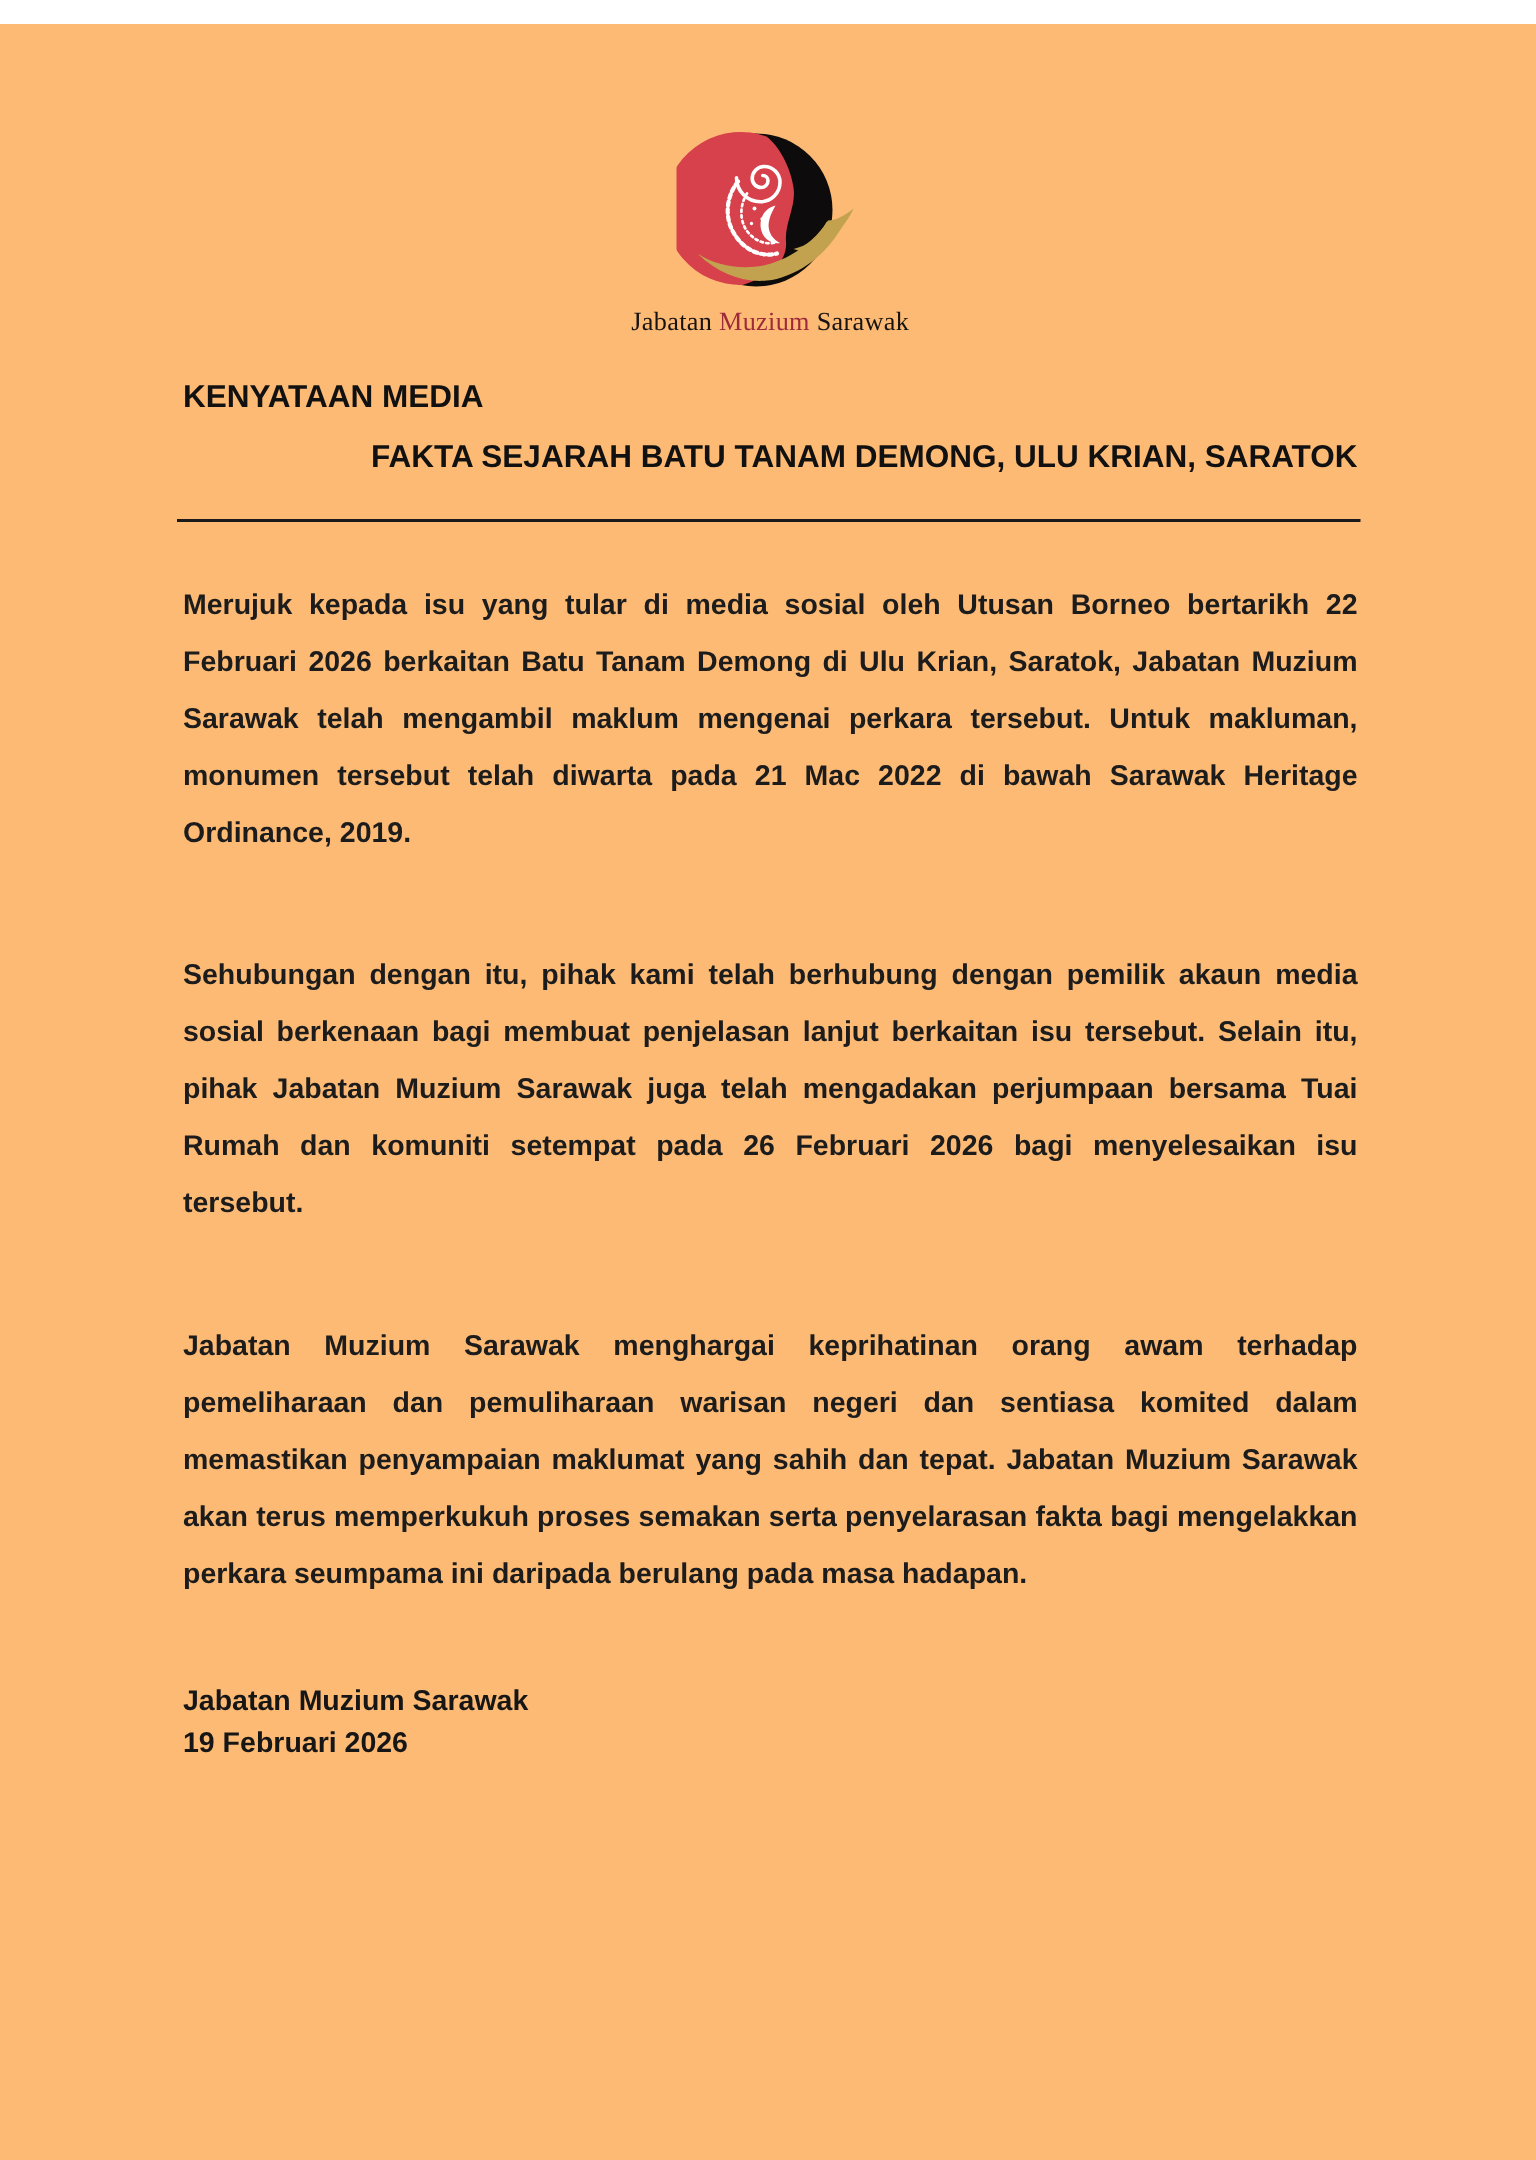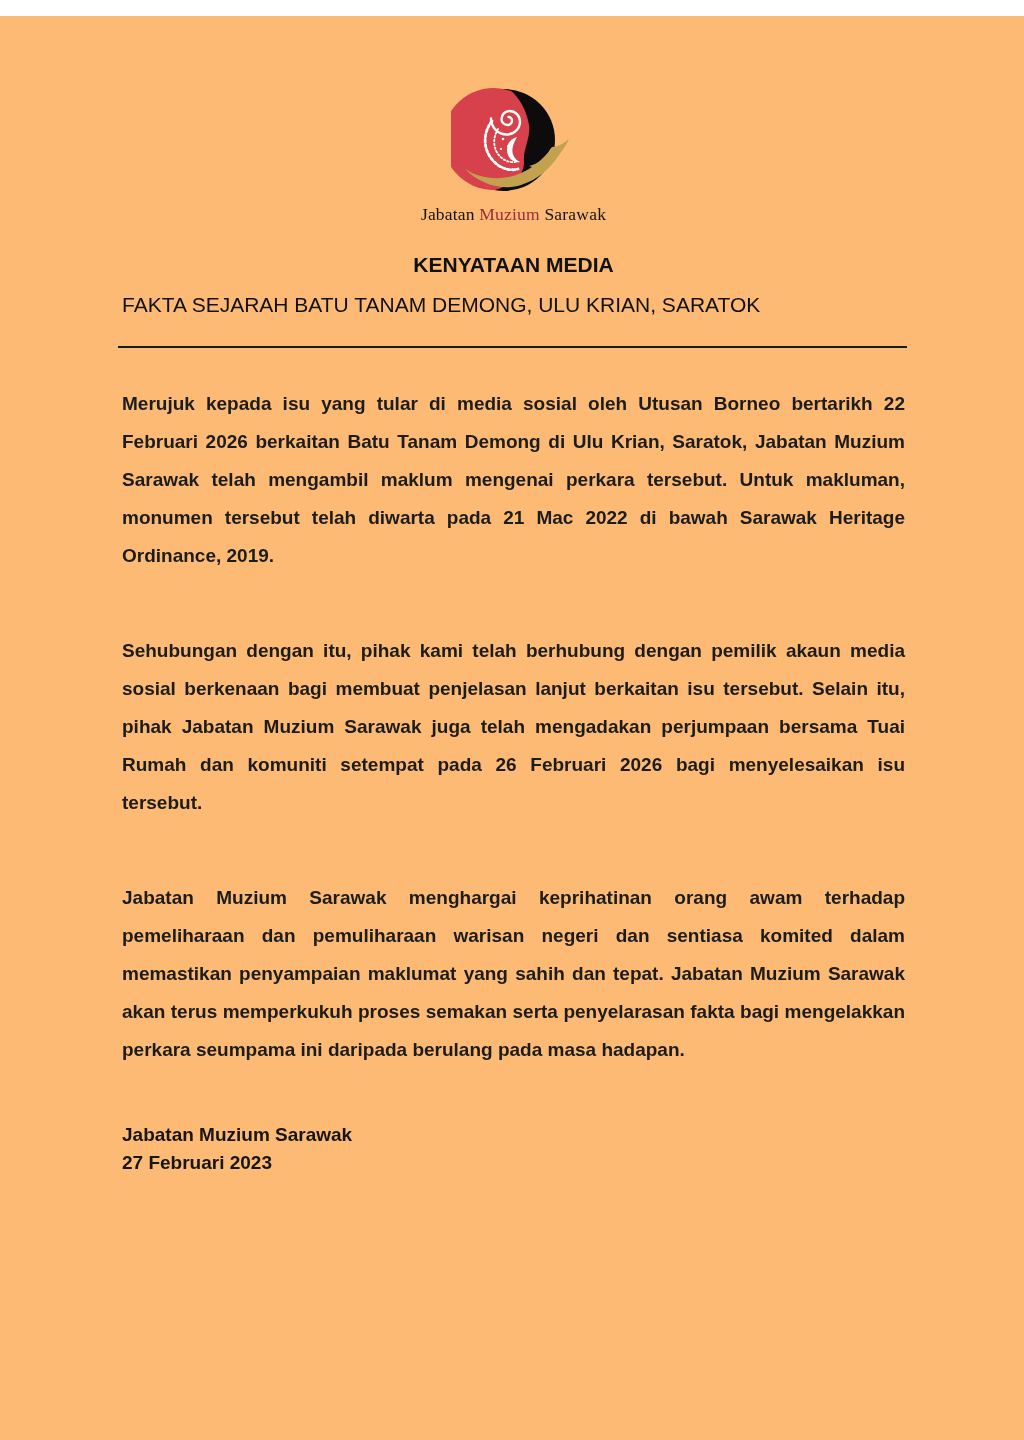--- a/index.html
+++ b/index.html
@@ -30,29 +30,28 @@
     margin-top:6px;
     color:#171312;
     letter-spacing:0.2px;
   }
   .logo-caption .muzium{color:var(--color-muzium);}
   .doc-title{
     margin:28px 0 0 0;
     font-size:21px;
     line-height:24px;
     font-weight:bold;
-    text-align:center;
     color:#111111;
   }
   .doc-subtitle{
     margin:16px 0 0 0;
     font-size:21px;
     line-height:24px;
-    font-weight:normal;
-    text-align:left;
+    font-weight:bold;
+    text-align:right;
     color:#111111;
   }
   .divider{
     border:none;
     border-top:2.5px solid #1a1a1a;
     margin:29px -2px 0 -4px;
   }
   .body-text{margin-top:37px;}
   .body-text p{
     margin:0 0 57px 0;
@@ -128,16 +127,16 @@
   <hr class="divider">
 
   <div class="body-text">
     <p>Merujuk kepada isu yang tular di media sosial oleh Utusan Borneo bertarikh 22 Februari 2026 berkaitan Batu Tanam Demong di Ulu Krian, Saratok, Jabatan Muzium Sarawak telah mengambil maklum mengenai perkara tersebut. Untuk makluman, monumen tersebut telah diwarta pada 21 Mac 2022 di bawah Sarawak Heritage Ordinance, 2019.</p>
     <p>Sehubungan dengan itu, pihak kami telah berhubung dengan pemilik akaun media sosial berkenaan bagi membuat penjelasan lanjut berkaitan isu tersebut. Selain itu, pihak Jabatan Muzium Sarawak juga telah mengadakan perjumpaan bersama Tuai Rumah dan komuniti setempat pada 26 Februari 2026 bagi menyelesaikan isu tersebut.</p>
     <p>Jabatan Muzium Sarawak menghargai keprihatinan orang awam terhadap pemeliharaan dan pemuliharaan warisan negeri dan sentiasa komited dalam memastikan penyampaian maklumat yang sahih dan tepat. Jabatan Muzium Sarawak akan terus memperkukuh proses semakan serta penyelarasan fakta bagi mengelakkan perkara seumpama ini daripada berulang pada masa hadapan.</p>
   </div>
 
   <div class="signature">
     <div>Jabatan Muzium Sarawak</div>
-    <div>27 Februari 2023</div>
+    <div>19 Februari 2026</div>
   </div>
 
 </div>
 
 </body></html>

